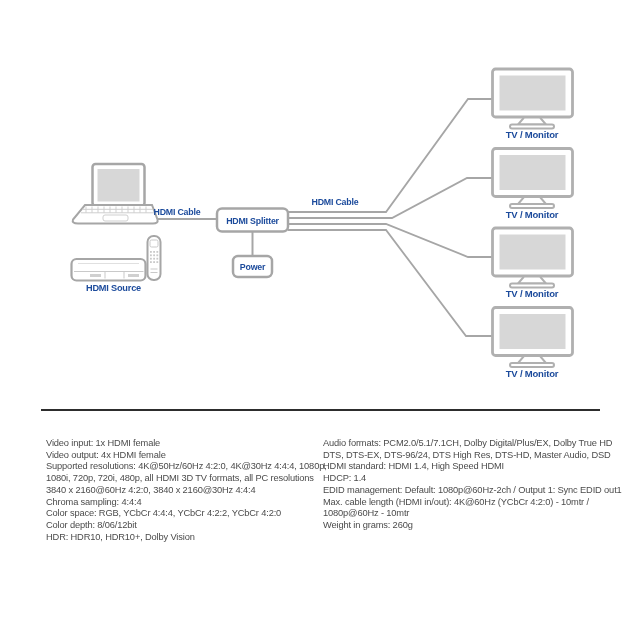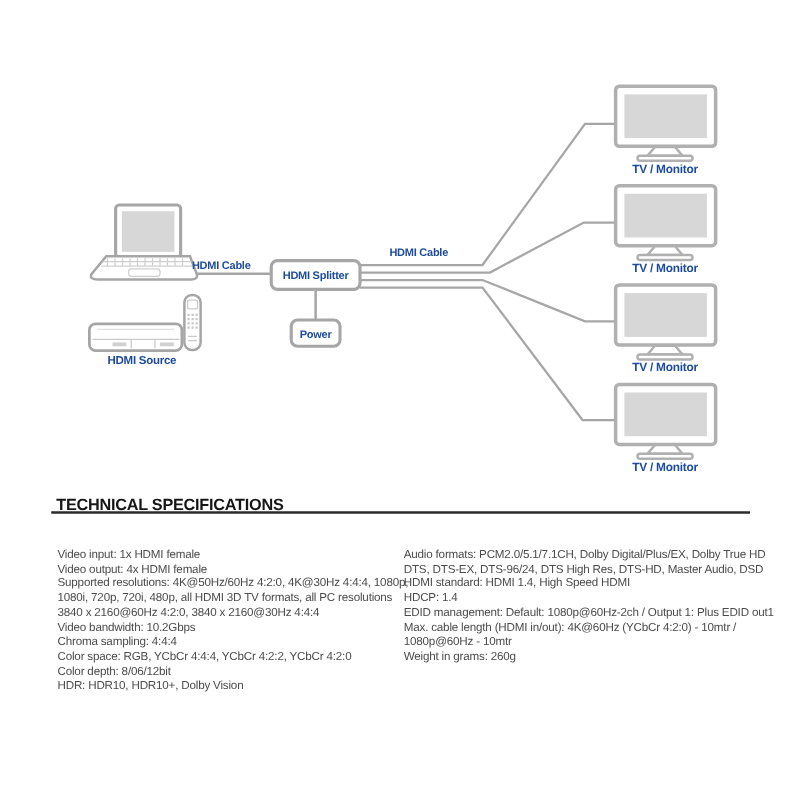--- a/index.html
+++ b/index.html
@@ -109,40 +109,38 @@
     <g transform="translate(0,307.5)">
       <rect x="492.5" y="0" width="80" height="48" rx="3" fill="#ffffff" stroke="#b0b0b0" stroke-width="2.8"></rect>
       <rect x="499.5" y="6.5" width="66" height="35" fill="#d7d7d7"></rect>
       <polygon points="524,48.5 540,48.5 546,55.5 518,55.5" fill="#ffffff" stroke="#b0b0b0" stroke-width="2"></polygon>
       <rect x="510" y="55.5" width="44" height="4" rx="2" fill="#ffffff" stroke="#b0b0b0" stroke-width="2"></rect>
       <text x="532" y="69" text-anchor="middle" class="blue-label lbl-95">TV / Monitor</text>
     </g>
   </svg>
 
   
-  <div class="specs-heading">TECHNICAL SPECIFICATIONS</div>
   <div class="specs-rule"></div>
 
   <div class="spec-col left">
     <div class="spec-line">Video input: 1x HDMI female</div>
     <div class="spec-line">Video output: 4x HDMI female</div>
     <div class="spec-line">Supported resolutions: 4K@50Hz/60Hz 4:2:0, 4K@30Hz 4:4:4, 1080p,</div>
     <div class="spec-line">1080i, 720p, 720i, 480p, all HDMI 3D TV formats, all PC resolutions</div>
     <div class="spec-line">3840 x 2160@60Hz 4:2:0, 3840 x 2160@30Hz 4:4:4</div>
-    <div class="spec-line">Video bandwidth: 10.2Gbps</div>
     <div class="spec-line">Chroma sampling: 4:4:4</div>
     <div class="spec-line">Color space: RGB, YCbCr 4:4:4, YCbCr 4:2:2, YCbCr 4:2:0</div>
     <div class="spec-line">Color depth: 8/06/12bit</div>
     <div class="spec-line">HDR: HDR10, HDR10+, Dolby Vision</div>
   </div>
 
   <div class="spec-col right">
     <div class="spec-line">Audio formats: PCM2.0/5.1/7.1CH, Dolby Digital/Plus/EX, Dolby True HD</div>
     <div class="spec-line">DTS, DTS-EX, DTS-96/24, DTS High Res, DTS-HD, Master Audio, DSD</div>
     <div class="spec-line">HDMI standard: HDMI 1.4, High Speed HDMI</div>
     <div class="spec-line">HDCP: 1.4</div>
-    <div class="spec-line">EDID management: Default: 1080p@60Hz-2ch / Output 1: Plus EDID out1</div>
+    <div class="spec-line">EDID management: Default: 1080p@60Hz-2ch / Output 1: Sync EDID out1</div>
     <div class="spec-line">Max. cable length (HDMI in/out): 4K@60Hz (YCbCr 4:2:0) - 10mtr /</div>
     <div class="spec-line">1080p@60Hz - 10mtr</div>
     <div class="spec-line">Weight in grams: 260g</div>
   </div>
 
 </div>
 
 </body></html>

